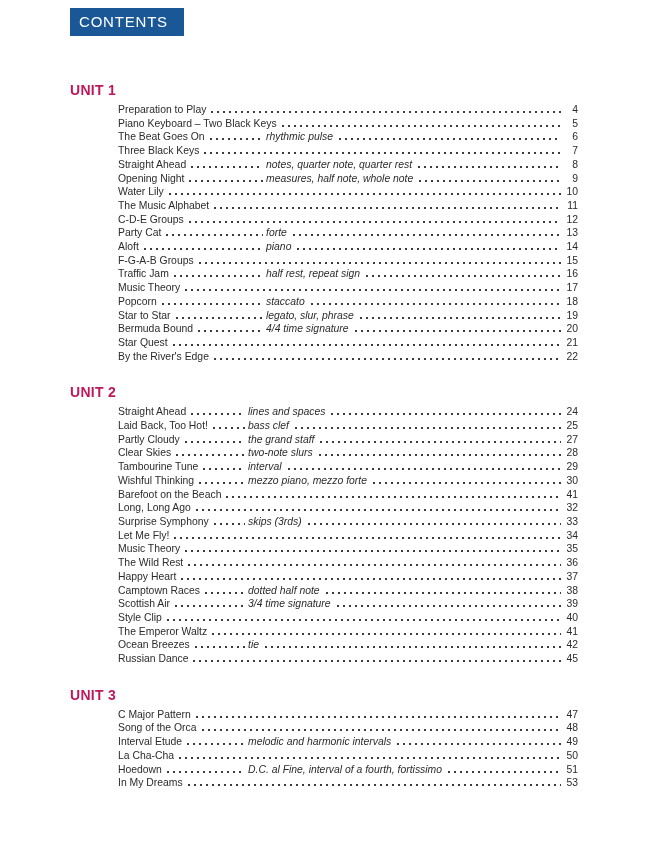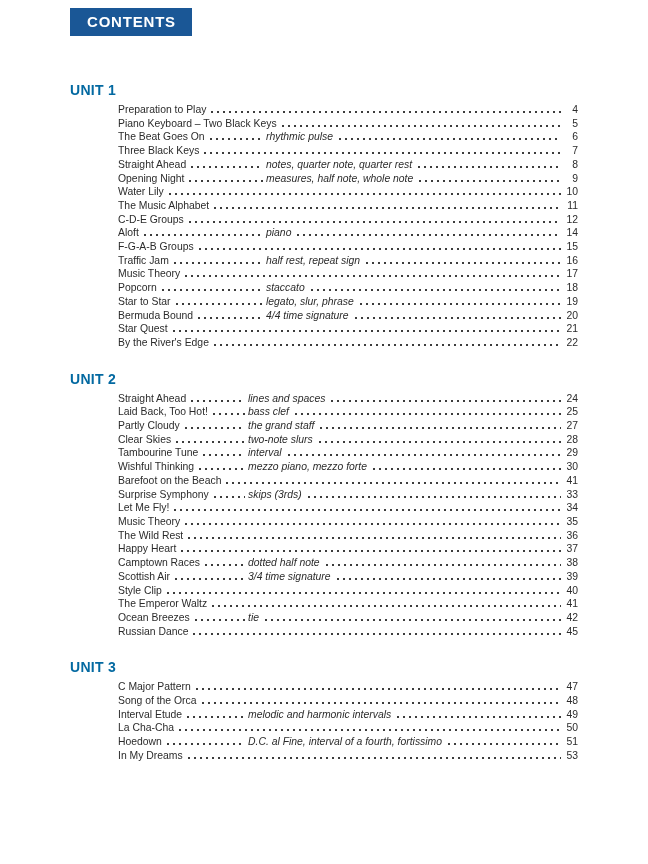--- a/index.html
+++ b/index.html
@@ -13,32 +13,32 @@
     padding: 8px 70px 0 70px;
     font-family: "Liberation Sans", sans-serif;
     color: #2b2b2b;
     overflow: hidden;
   }
   .header-box {
     display: inline-block;
     background: #1a5796;
     color: #ffffff;
     font-size: 15px;
-    font-weight: bold;
+    font-weight: normal;
     letter-spacing: 0.8px;
-    padding: 5px 16px 6px 17px;
+    padding: 5px 16px 6px 9px;
   }
   .sections { margin-top: 46px; }
   .unit + .unit { margin-top: 21px; }
   .unit-heading {
     margin: 0 0 5px 0;
     font-size: 14px;
     font-weight: bold;
     letter-spacing: 0.3px;
-    color: #0369a1;
+    color: #be185d;
   }
   .toc-row {
     display: flex;
     align-items: baseline;
     font-size: 10.4px;
     line-height: 13.7px;
     white-space: nowrap;
   }
   .lead { display: flex; align-items: baseline; flex: 0 0 auto; padding-left: 48px; }
   .lead.tabbed { width: var(--tab, 148px); min-width: max-content; }
@@ -149,20 +149,29 @@
 
   <div class="toc-row">
     <span class="lead fill">
       <span class="title">C-D-E Groups</span>
       <span class="dots"></span>
     </span>
 
     <span class="page-num">12</span>
   </div>
 
+  <div class="toc-row">
+    <span class="lead tabbed">
+      <span class="title">Party Cat</span>
+      <span class="dots"></span>
+    </span>
+    <span class="desc">forte</span>
+    <span class="dots dots2"></span>
+    <span class="page-num">13</span>
+  </div>
 
   <div class="toc-row">
     <span class="lead tabbed">
       <span class="title">Aloft</span>
       <span class="dots"></span>
     </span>
     <span class="desc">piano</span>
     <span class="dots dots2"></span>
     <span class="page-num">14</span>
   </div>
@@ -311,20 +320,28 @@
 
   <div class="toc-row">
     <span class="lead fill">
       <span class="title">Barefoot on the Beach</span>
       <span class="dots"></span>
     </span>
 
     <span class="page-num">41</span>
   </div>
 
+  <div class="toc-row">
+    <span class="lead fill">
+      <span class="title">Long, Long Ago</span>
+      <span class="dots"></span>
+    </span>
+
+    <span class="page-num">32</span>
+  </div>
 
   <div class="toc-row">
     <span class="lead tabbed">
       <span class="title">Surprise Symphony</span>
       <span class="dots"></span>
     </span>
     <span class="desc">skips (3rds)</span>
     <span class="dots dots2"></span>
     <span class="page-num">33</span>
   </div>

